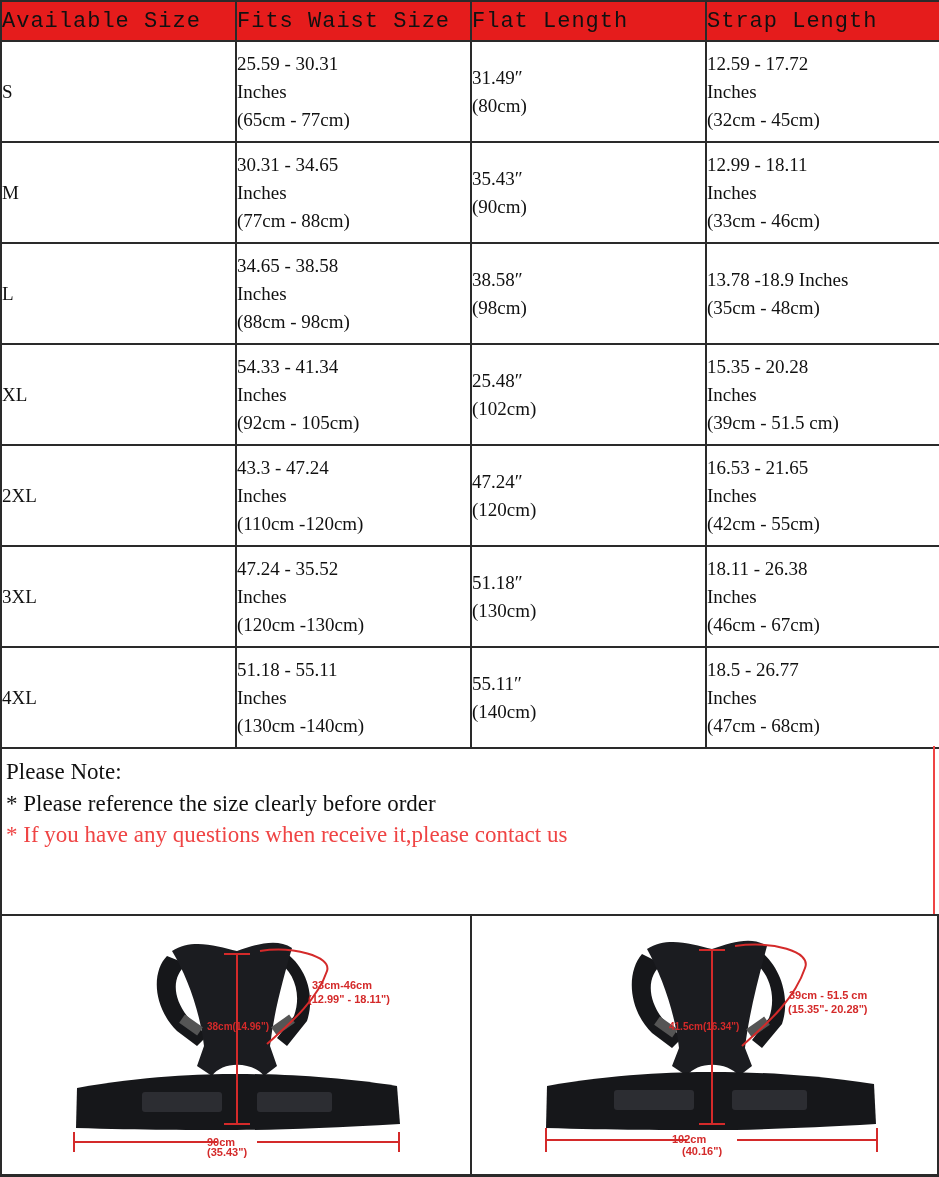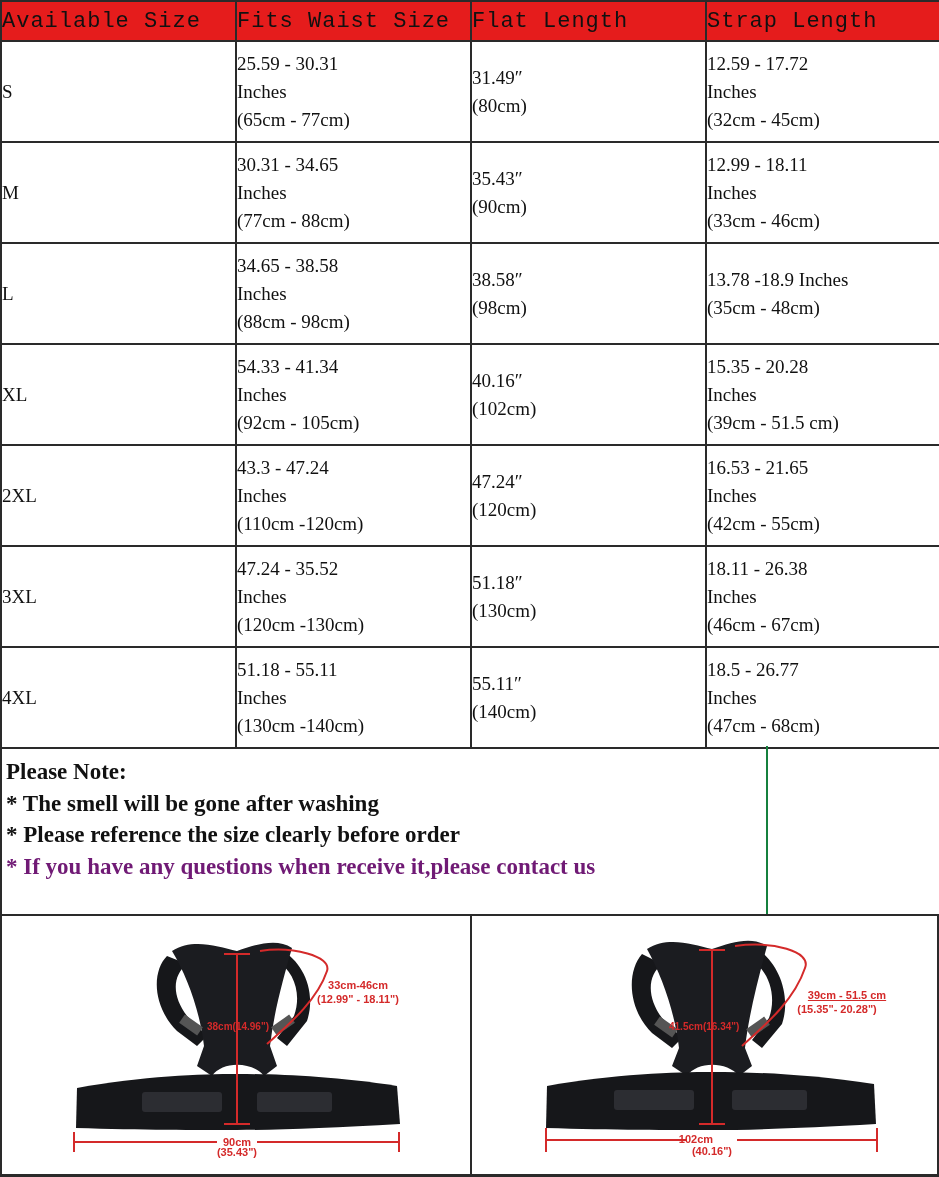--- a/index.html
+++ b/index.html
@@ -11,30 +11,30 @@
     table.size-table th, table.size-table td { border: 2px solid #2a2a2a; text-align: left; vertical-align: middle; padding: 0; }
     table.size-table th { background: #e51c1c; height: 38px; font-weight: normal; font-size: 22px; letter-spacing: 1px; color: #111; font-family: "Liberation Mono", "DejaVu Sans Mono", monospace; }
     table.size-table td { height: 99px; font-size: 19px; line-height: 28px; font-family: "Liberation Serif", "DejaVu Serif", serif; }
     .col-size { width: 235px; }
     .col-waist { width: 235px; }
     .col-flat { width: 235px; }
     .col-strap { width: 234px; }
     .cell-line { display: block; white-space: nowrap; }
 
     
-    .notes { position: absolute; left: 0; top: 746px; width: 768px; height: 168px; border-left: 2px solid #2a2a2a; border-right: 2px solid #15803d; padding: 10px 0 0 4px; box-sizing: border-box; font-family: "Liberation Serif", "DejaVu Serif", serif; font-size: 23px; line-height: 31.5px; font-weight: bold; }
+    .notes { position: absolute; left: 0; top: 746px; width: 935px; height: 168px; border-left: 2px solid #2a2a2a; border-right: 2px solid #ef4444; padding: 10px 0 0 4px; box-sizing: border-box; font-family: "Liberation Serif", "DejaVu Serif", serif; font-size: 23px; line-height: 31.5px; }
     .note-line { display: block; white-space: nowrap; }
-    .note-line.red { color: #701a75; }
+    .note-line.red { color: #ef4444; }
 
     
     .images { position: absolute; left: 0; top: 914px; width: 939px; height: 263px; border-top: 2px solid #2a2a2a; border-bottom: 3px solid #2a2a2a; box-sizing: border-box; display: flex; }
     .img-panel { position: relative; width: 470px; height: 100%; border-left: 2px solid #2a2a2a; box-sizing: border-box; background: #fff; }
     .img-panel:last-child { width: 469px; border-right: 2px solid #2a2a2a; }
     .img-panel svg { position: absolute; left: 0; top: 0; }
-    .dim-label { position: absolute; color: #d42a2a; font-family: "Liberation Sans", "DejaVu Sans", sans-serif; font-weight: bold; font-size: 10px; line-height: 12px; text-align: center; white-space: nowrap; }
+    .dim-label { position: absolute; color: #d42a2a; font-family: "Liberation Sans", "DejaVu Sans", sans-serif; font-weight: bold; font-size: 10px; line-height: 12px; text-align: left; white-space: nowrap; }
     .dim-label.big { font-size: 11px; }
   </style>
 </head>
 <body>
 
 <div class="sheet">
 
   <table class="size-table">
     <colgroup>
       <col class="col-size">
@@ -110,21 +110,21 @@
         <tr>
           <td>
             <span class="cell-line">XL</span>
           </td>
           <td>
             <span class="cell-line">54.33 - 41.34</span>
             <span class="cell-line">Inches</span>
             <span class="cell-line">(92cm - 105cm)</span>
           </td>
           <td>
-            <span class="cell-line">40.16″</span>
+            <span class="cell-line">25.48″</span>
             <span class="cell-line">(102cm)</span>
           </td>
           <td>
             <span class="cell-line">15.35 - 20.28</span>
             <span class="cell-line">Inches</span>
             <span class="cell-line">(39cm - 51.5 cm)</span>
           </td>
         </tr>
         <tr>
           <td>
@@ -181,21 +181,20 @@
             <span class="cell-line">18.5 - 26.77</span>
             <span class="cell-line">Inches</span>
             <span class="cell-line">(47cm - 68cm)</span>
           </td>
         </tr>
       </tbody>
   </table>
 
   <div class="notes">
     <span class="note-line">Please Note:</span>
-    <span class="note-line">* The smell will be gone after washing</span>
     <span class="note-line">* Please reference the size clearly before order</span>
     <span class="note-line red">* If you have any questions when receive it,please contact us</span>
   </div>
 
   <div class="images">
 
     <div class="img-panel">
       <svg width="468" height="258" viewBox="0 0 468 258">
 
         <path d="M165 40 C150 55,150 90,175 115 L195 130 L205 120 L185 100 C170 80,170 60,185 48 Z" fill="#16171a"></path>
@@ -239,19 +238,19 @@
         <line x1="240" y1="34" x2="240" y2="208" stroke="#d42a2a" stroke-width="2"></line>
         <line x1="227" y1="34" x2="253" y2="34" stroke="#d42a2a" stroke-width="2"></line>
         <line x1="227" y1="208" x2="253" y2="208" stroke="#d42a2a" stroke-width="2"></line>
         <path d="M263 30 C300 25,340 35,333 52 C322 85,292 110,270 130" fill="none" stroke="#d42a2a" stroke-width="2"></path>
         <line x1="74" y1="212" x2="74" y2="236" stroke="#d42a2a" stroke-width="2"></line>
         <line x1="405" y1="212" x2="405" y2="236" stroke="#d42a2a" stroke-width="2"></line>
         <line x1="74" y1="224" x2="215" y2="224" stroke="#d42a2a" stroke-width="2"></line>
         <line x1="265" y1="224" x2="405" y2="224" stroke="#d42a2a" stroke-width="2"></line>
       </svg>
       <div class="dim-label" style="left:197px; top:105px;">41.5cm(16.34")</div>
-      <div class="dim-label big" style="left:329px; top:73px; width:92px;text-decoration:underline;">39cm - 51.5 cm</div>
+      <div class="dim-label big" style="left:317px; top:73px; width:92px;">39cm - 51.5 cm</div>
       <div class="dim-label big" style="left:316px; top:87px; width:98px;">(15.35"- 20.28")</div>
-      <div class="dim-label big" style="left:194px; top:217px; width:60px;">102cm</div>
+      <div class="dim-label big" style="left:200px; top:217px; width:60px;">102cm</div>
       <div class="dim-label big" style="left:210px; top:229px; width:60px;">(40.16")</div>
     </div>
   </div>
 </div>
 
 </body></html>

